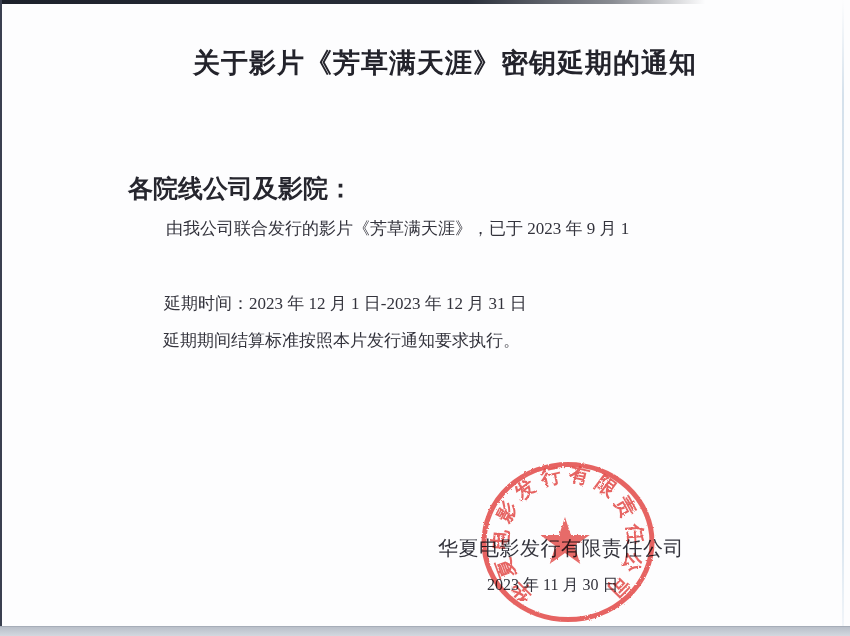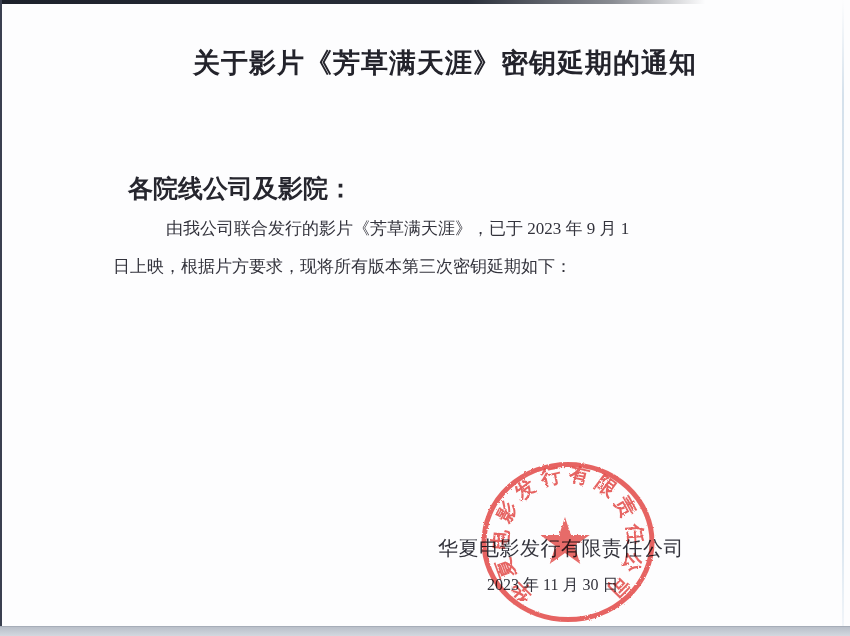--- a/index.html
+++ b/index.html
@@ -72,21 +72,22 @@
   <div class="edge-top"></div>
   <div class="edge-left"></div>
   <div class="edge-right"></div>
   <div class="edge-bottom"></div>
 
   <div class="doc-title">关于影片《芳草满天涯》密钥延期的通知</div>
 
   <div class="salutation">各院线公司及影院：</div>
 
   <div class="bline l0">由我公司联合发行的影片《芳草满天涯》，已于 2023 年 9 月 1</div>
-  <div class="bline l1">日上映，根据片方要求，现将所有版本第三次密钥延期如下：</div>
+  <div class="bline l2">延期时间：2023 年 12 月 1 日-2023 年 12 月 31 日</div>
+  <div class="bline l3">延期期间结算标准按照本片发行通知要求执行。</div>
 
   <div class="sig-company">华夏电影发行有限责任公司</div>
   <div class="sig-date">2023 年 11 月 30 日</div>
 
   <svg class="seal" width="192" height="192" viewBox="-96 -96 192 192">
     <defs>
       <path id="sealArc" d="M -35 50 A 61 61 0 1 1 35 50" fill="none"></path>
       <filter id="stampRough" x="-20%" y="-20%" width="140%" height="140%">
         <feTurbulence type="fractalNoise" baseFrequency="0.55" numOctaves="2" result="n" seed="7"></feTurbulence>
         <feDisplacementMap in="SourceGraphic" in2="n" scale="2.4"></feDisplacementMap>

